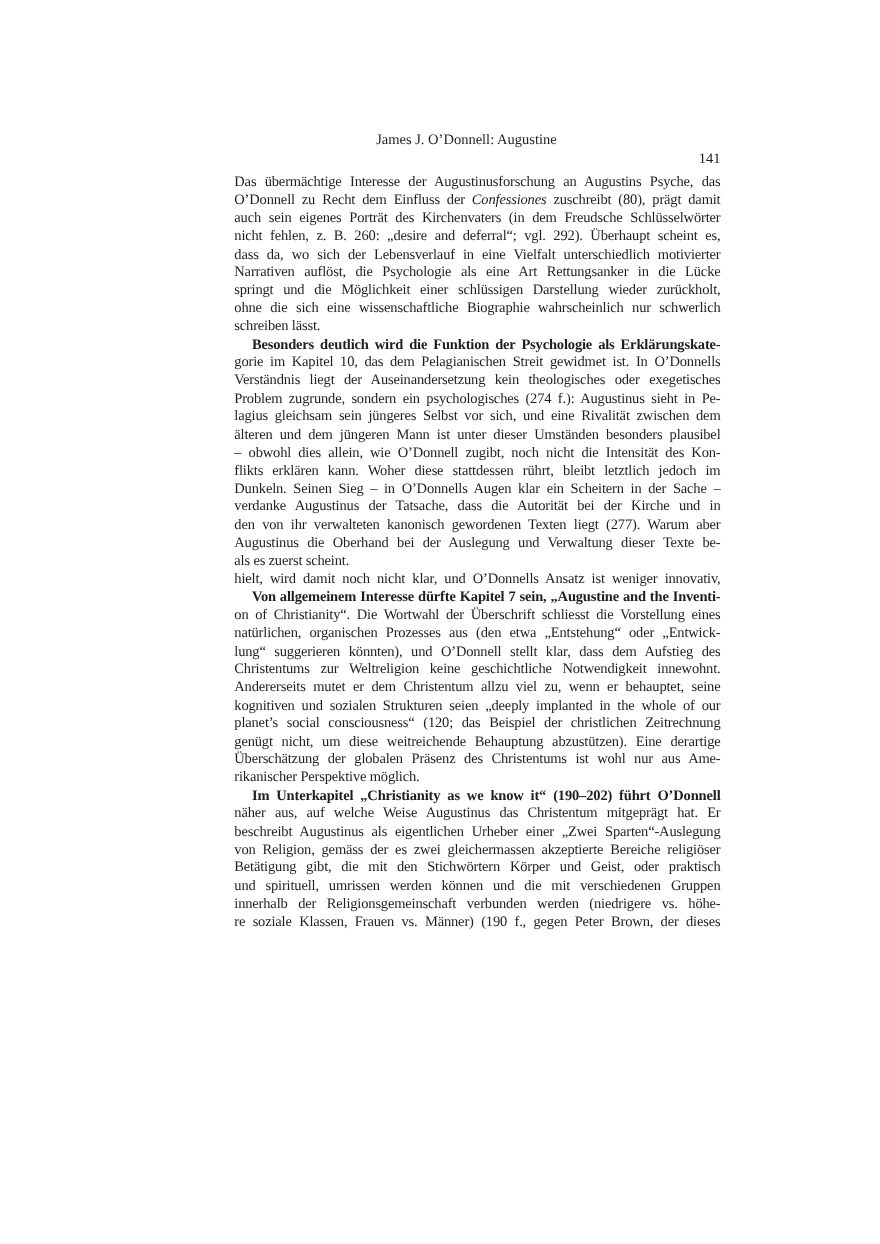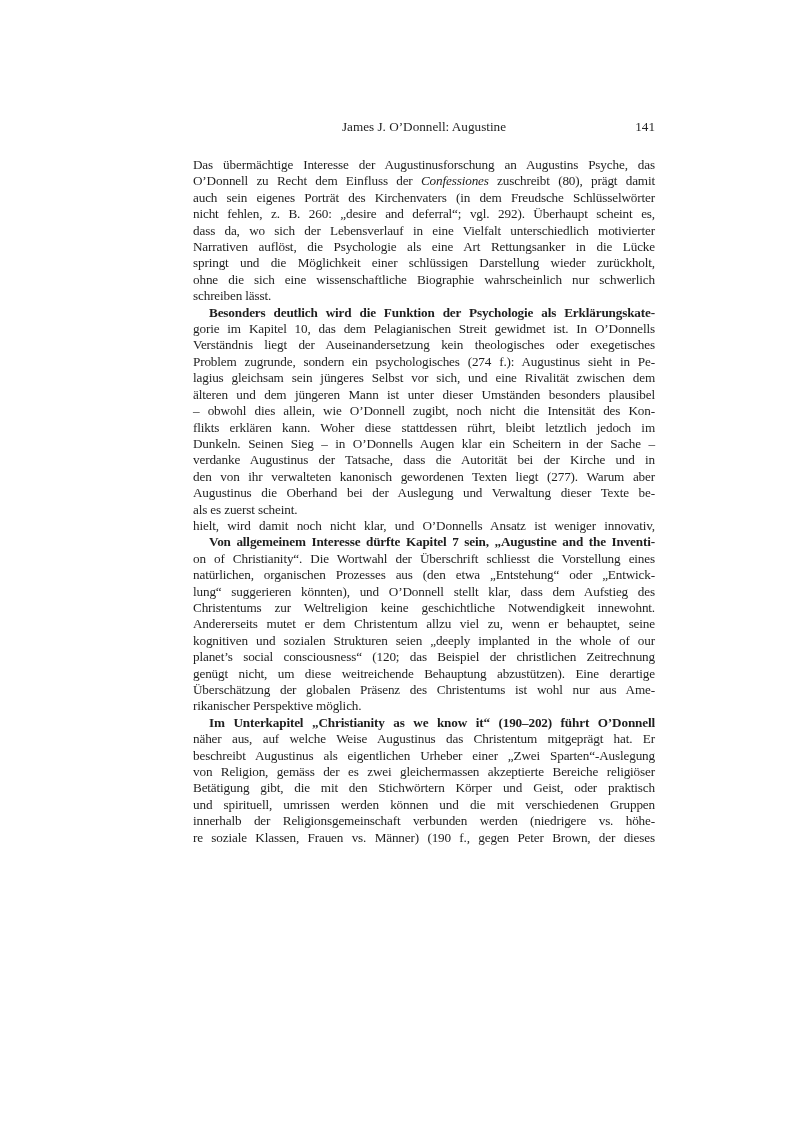--- a/index.html
+++ b/index.html
@@ -28,34 +28,35 @@
     font-size: 13.2px;
     line-height: 16px;
   }
   .running-title {
     display: block;
     text-align: center;
   }
   .page-number {
     position: absolute;
     right: 0;
-    top: 0;
+    top: 17px;
     text-align: center;
   }
   .body-text {
     margin-top: 22px;
     font-size: 13.2px;
     line-height: 16.4px;
     letter-spacing: -0.15px;
   }
   .para { margin: 0; }
   .line {
     text-align: justify;
     text-align-last: justify;
     white-space: normal;
+    margin-left: 20px;
   }
   .line.lastline {
     text-align-last: left;
   }
   .line.indent {
     padding-left: 16px;
     font-weight: bold;
   }
   i { }
 </style>

